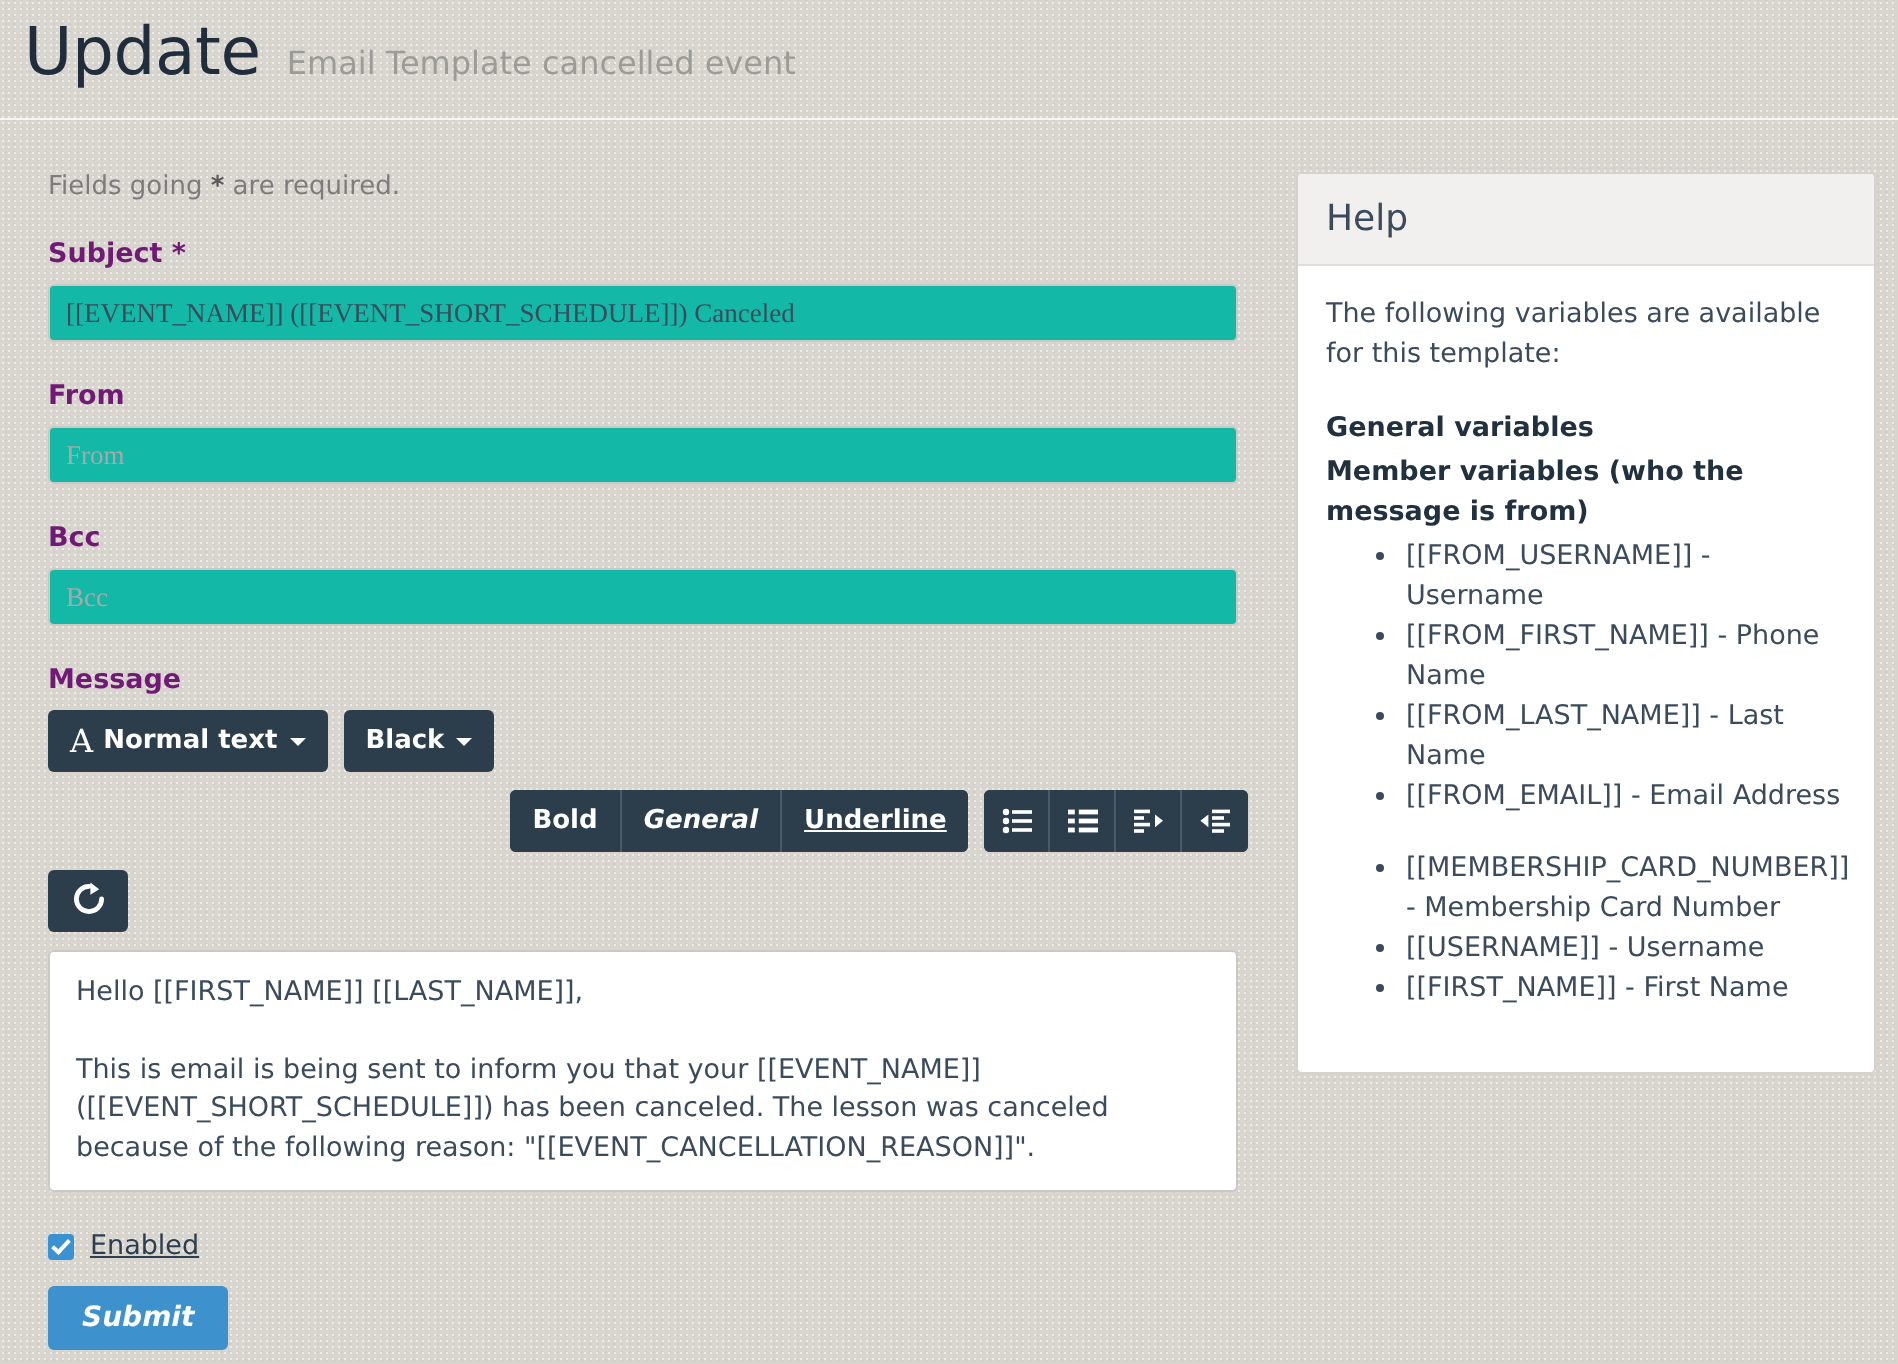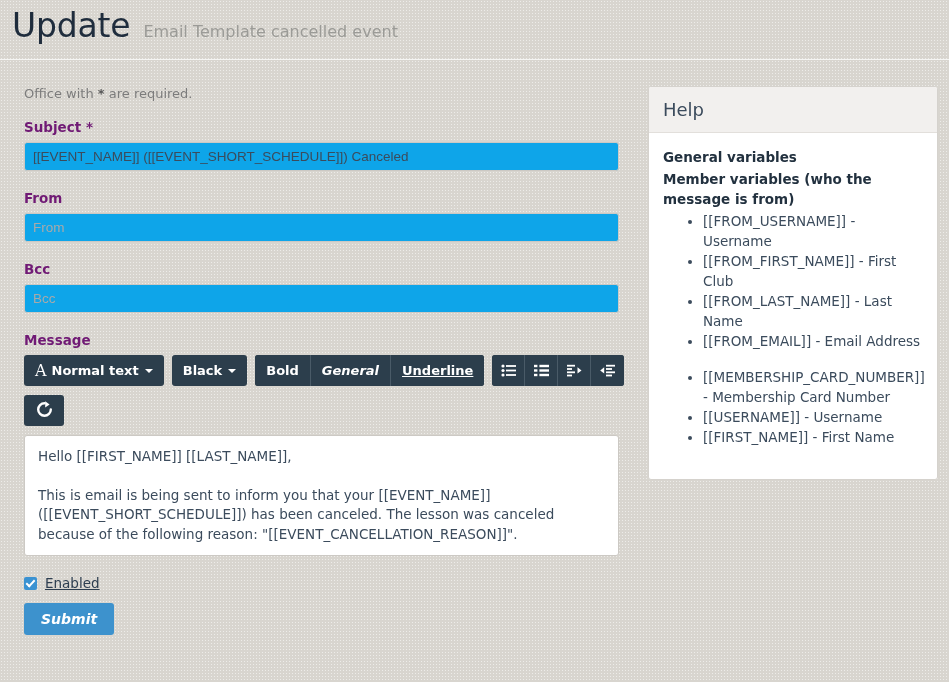--- a/index.html
+++ b/index.html
@@ -81,24 +81,24 @@
     color: #701a75;
     margin: 0 0 7px 0;
   }
 
   .text-input {
     display: block;
     width: 595px;
     height: 29px;
     box-sizing: border-box;
     padding: 4px 8px;
-    font-family: Liberation Sans, sans-serif;
+    font-family: Liberation Serif, serif;
     font-size: 13.5px;
     color: #3b4b5c;
-    background: #0ea5e9;
+    background: #14b8a6;
     border: 1px solid #ccc9c4;
     border-radius: 3px;
     outline: none;
   }
   .text-input::placeholder { color: #a9a9a9; }
   .field-block { margin-bottom: 19px; }
 
   
   .toolbar-row {
     display: flex;
@@ -136,20 +136,21 @@
     height: 0;
     border-left: 4px solid transparent;
     border-right: 4px solid transparent;
     border-top: 4px solid #ffffff;
   }
   .btn-group {
     display: inline-flex;
     background: #2c3e4c;
     border-radius: 3px;
     overflow: hidden;
+    margin-top: 40px;
   }
   .btn-group .btn-dark {
     border-radius: 0;
     border-right: 1px solid #4a5b68;
   }
   .btn-group .btn-dark:last-child { border-right: none; }
   .btn-i { font-style: italic; }
   .btn-u { text-decoration: underline; }
 
   .icon-btn {
@@ -268,21 +269,21 @@
 
 <div class="page-header">
   <span class="title-main">Update</span>
   <span class="title-sub">Email Template cancelled event</span>
 </div>
 
 <div class="layout">
 
   <div class="col-form">
 
-    <p class="required-note"><span>Office with </span><b>*</b><span> are required.</span></p>
+    <p class="required-note"><span>Fields going </span><b>*</b><span> are required.</span></p>
 
     <div class="field-block">
       <label class="field-label">Subject *</label>
       <input class="text-input" type="text" value="[[EVENT_NAME]] ([[EVENT_SHORT_SCHEDULE]]) Canceled" style="">
     </div>
 
     <div class="field-block">
       <label class="field-label">From</label>
       <input class="text-input" type="text" placeholder="From" style="">
     </div>
@@ -385,27 +386,28 @@
       <span class="check-label">Enabled</span>
     </div>
 
     <button class="btn-submit">Submit</button>
   </div>
 
   <div class="col-help">
     <div class="help-panel">
       <div class="help-header">Help</div>
       <div class="help-body">
+        <p class="help-intro">The following variables are available for this template:</p>
 
         <p class="help-section-title">General variables</p>
 
         <p class="help-section-title">Member variables (who the message is from)</p>
         <ul class="help-list">
           <li>[[FROM_USERNAME]] - Username</li>
-          <li>[[FROM_FIRST_NAME]] - First Club</li>
+          <li>[[FROM_FIRST_NAME]] - Phone Name</li>
           <li>[[FROM_LAST_NAME]] - Last Name</li>
           <li>[[FROM_EMAIL]] - Email Address</li>
         </ul>
 
         <ul class="help-list">
           <li>[[MEMBERSHIP_CARD_NUMBER]] - Membership Card Number</li>
           <li>[[USERNAME]] - Username</li>
           <li>[[FIRST_NAME]] - First Name</li>
 
         </ul>

